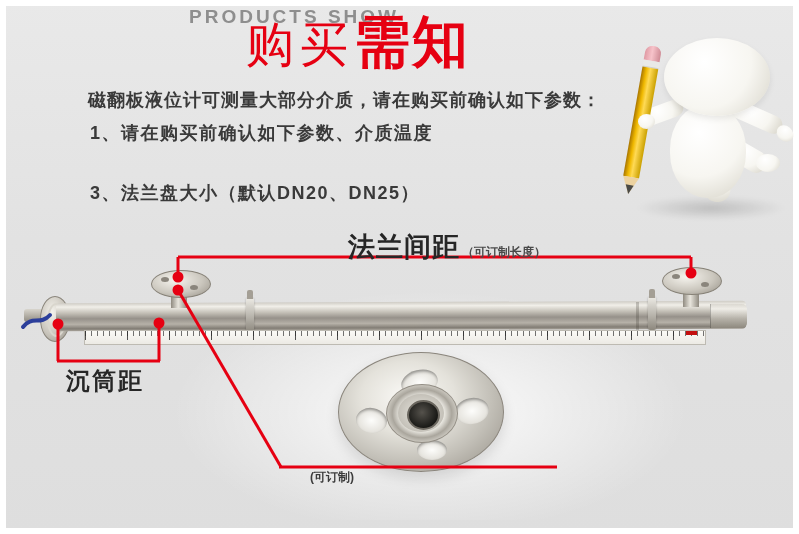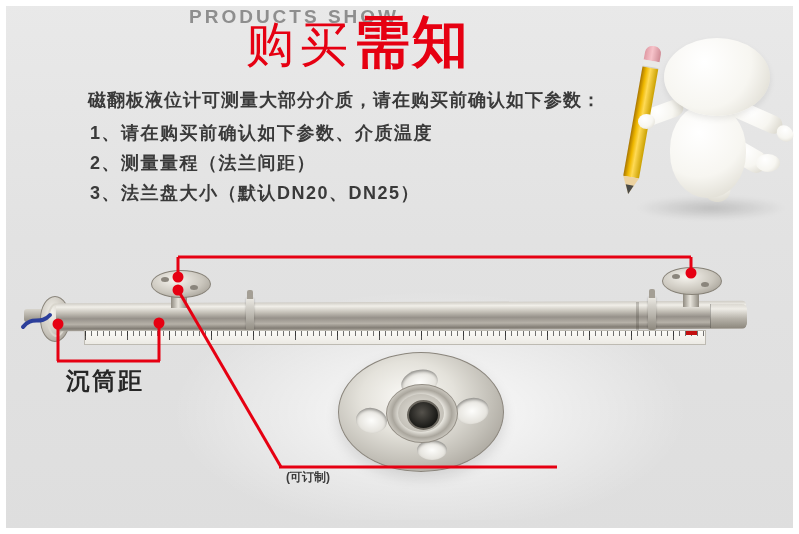--- a/index.html
+++ b/index.html
@@ -84,39 +84,36 @@
   .bf-center{left:407px;top:400px;width:29px;height:26px;border-radius:50%;border:2px solid #6b675f;
     background:radial-gradient(circle at 45% 40%,#55524c,#191916 70%);}
   
   .overlay{left:0;top:0;pointer-events:none;}
   .lbl-fs{left:348px;top:229px;display:flex;align-items:baseline;}
   .lbl-fs .big{font-size:27px;font-weight:900;color:#262626;letter-spacing:1px;}
   .lbl-fs .small{font-size:12px;font-weight:700;color:#4a4a4a;margin-left:2px;}
   .lbl-cd{left:66px;top:365px;font-size:24px;font-weight:700;color:#262626;letter-spacing:2px;}
   .lbl-sz{left:286px;top:469px;display:flex;align-items:baseline;}
   .lbl-sz .big{font-size:25px;font-weight:900;color:#262626;letter-spacing:1px;}
-  .lbl-sz .small{font-size:12px;font-weight:700;color:#3c3c3c;}
+  .lbl-sz .small{font-size:12px;font-weight:700;color:#3c3c3c;margin-left:24px;}
 </style>
 </head>
 <body>
 
 <div class="canvas">
 
   <div class="abs eyebrow">PRODUCTS SHOW</div>
   <div class="abs title">
     <span class="t-light">购买</span>
     <span class="t-bold">需知</span>
   </div>
 
   <div class="abs intro">磁翻板液位计可测量大部分介质，请在购买前确认如下参数：</div>
   <div class="abs note note-1">
     <span>1、</span><span>请在购买前确认如下参数、介质温度</span>
-  </div>
-  <div class="abs note note-2">
-    <span>2、</span><span>测量量程（法兰间距）</span>
   </div>
   <div class="abs note note-3">
     <span>3、</span><span>法兰盘大小（默认DN20、DN25）</span>
   </div>
 
   <div class="abs mascot">
     <div class="abs m-shadow"></div>
     <div class="abs m-leg-lift m-soft"></div>
     <div class="abs m-foot-lift m-soft"></div>
     <div class="abs m-leg-stand m-soft"></div>
@@ -182,18 +179,22 @@
     <g fill="#e60012">
       <circle cx="178" cy="277" r="5.5"></circle>
       <circle cx="178" cy="290" r="5.5"></circle>
       <circle cx="691" cy="273" r="5.5"></circle>
       <circle cx="58" cy="324" r="5.5"></circle>
       <circle cx="159" cy="323" r="5.5"></circle>
     </g>
     <path d="M50,315 C40,326 32,315 23,327" stroke="#2c3f9b" stroke-width="4" fill="none" stroke-linecap="round"></path>
   </svg>
 
+  <div class="abs lbl-fs">
+    <span class="big">法兰间距</span>
+    <span class="small">（可订制长度）</span>
+  </div>
   <div class="abs lbl-cd">沉筒距</div>
   <div class="abs lbl-sz">
     <span class="small">(可订制)</span>
   </div>
 
 </div>
 
 </body></html>

